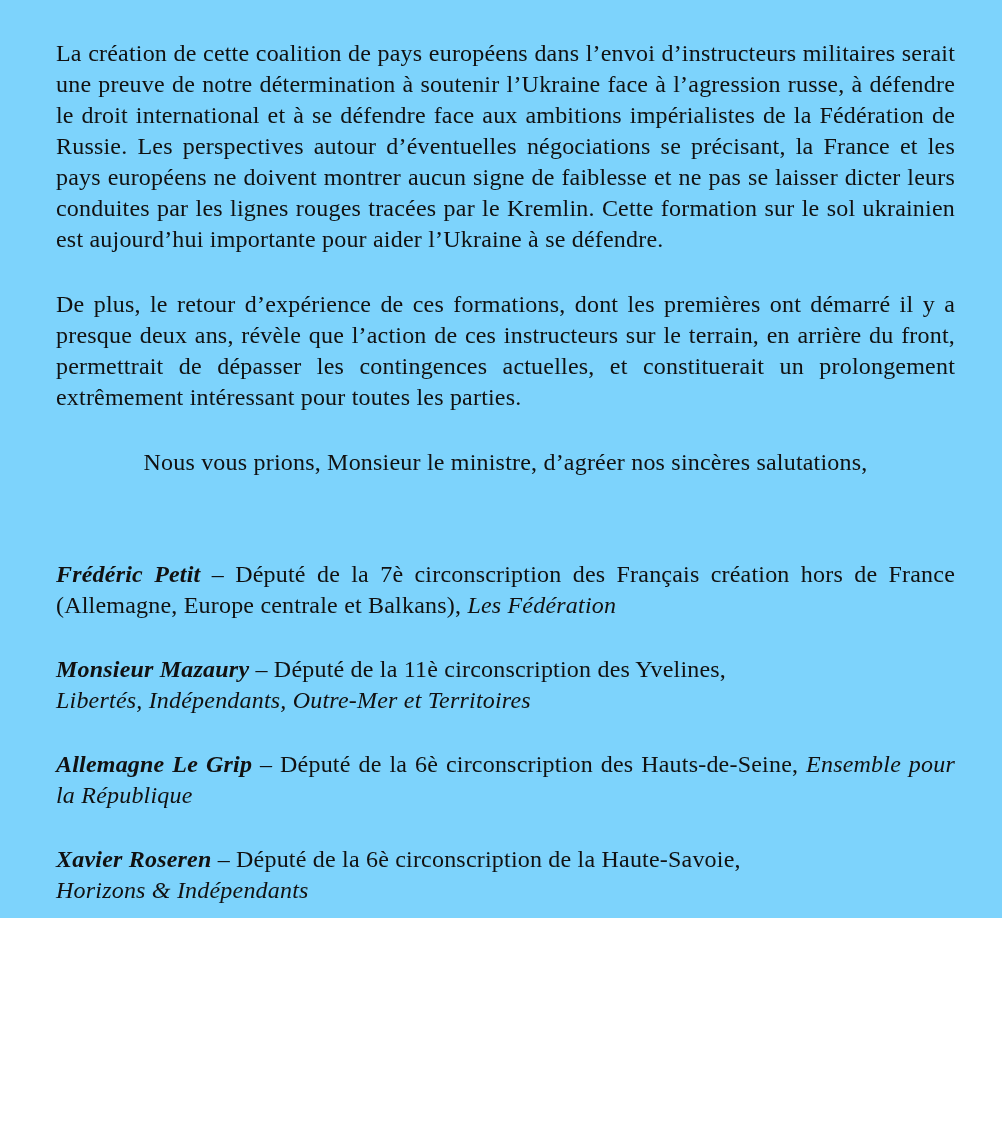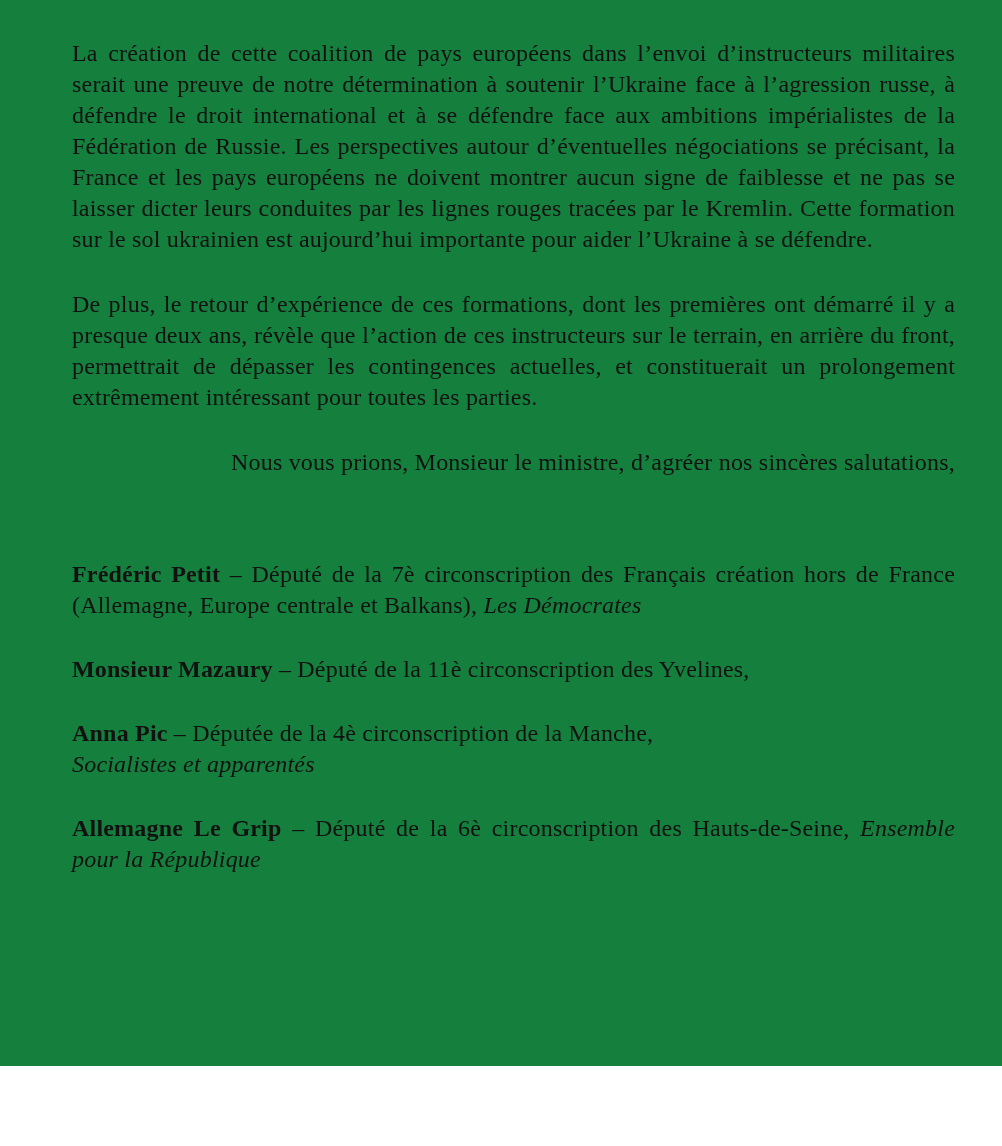--- a/index.html
+++ b/index.html
@@ -10,75 +10,76 @@
   body {
     width: 1002px;
     height: 1146px;
     overflow: hidden;
     font-family: "Liberation Serif", "DejaVu Serif", serif;
     color: #111111;
   }
   .page {
     box-sizing: border-box;
     width: 1002px;
-    height: 1066px;
-    padding: 38px 47px 0 72px;
-    background: #15803d;
+    height: 918px;
+    padding: 38px 47px 0 56px;
+    background: #7dd3fc;
   }
   .body-par {
     margin: 0 0 34px 0;
     font-size: 24px;
     line-height: 31px;
     text-align: justify;
     letter-spacing: 0.2px;
   }
   .closing {
     margin-bottom: 81px;
-    text-align: right;
+    text-align: center;
   }
   .signature {
     margin: 0 0 33px 0;
     font-size: 24px;
     line-height: 31px;
     text-align: justify;
     letter-spacing: 0.2px;
   }
   .signatory-name {
     font-weight: bold;
+    font-style: italic;
   }
   .signatory-party {
     font-style: italic;
   }
 </style>
 </head>
 <body style="color: rgb(17, 17, 17); background: rgb(255, 255, 255);">
 
 <div class="page">
   <p class="body-par">La création de cette coalition de pays européens dans l’envoi d’instructeurs militaires serait une preuve de notre détermination à soutenir l’Ukraine face à l’agression russe, à défendre le droit international et à se défendre face aux ambitions impérialistes de la Fédération de Russie. Les perspectives autour d’éventuelles négociations se précisant, la France et les pays européens ne doivent montrer aucun signe de faiblesse et ne pas se laisser dicter leurs conduites par les lignes rouges tracées par le Kremlin. Cette formation sur le sol ukrainien est aujourd’hui importante pour aider l’Ukraine à se défendre.</p>
   <p class="body-par">De plus, le retour d’expérience de ces formations, dont les premières ont démarré il y a presque deux ans, révèle que l’action de ces instructeurs sur le terrain, en arrière du front, permettrait de dépasser les contingences actuelles, et constituerait un prolongement extrêmement intéressant pour toutes les parties.</p>
   <p class="body-par closing">Nous vous prions, Monsieur le ministre, d’agréer nos sincères salutations,</p>
   <div id="signatures">
   <p class="signature">
     <span class="signatory-name">Frédéric Petit</span>
     <span class="signatory-description"> – Député de la 7è circonscription des Français création hors de France (Allemagne, Europe centrale et Balkans),</span>
-     <span class="signatory-party">Les Démocrates</span>
+     <span class="signatory-party">Les Fédération</span>
   </p>
 
   <p class="signature">
     <span class="signatory-name">Monsieur Mazaury</span>
     <span class="signatory-description"> – Député de la 11è circonscription des Yvelines,</span>
-    <br>
+    <br><span class="signatory-party">Libertés, Indépendants, Outre-Mer et Territoires</span>
   </p>
 
-  <p class="signature">
-    <span class="signatory-name">Anna Pic</span>
-    <span class="signatory-description"> – Députée de la 4è circonscription de la Manche,</span>
-    <br><span class="signatory-party">Socialistes et apparentés</span>
-  </p>
 
   <p class="signature">
     <span class="signatory-name">Allemagne Le Grip</span>
     <span class="signatory-description"> – Député de la 6è circonscription des Hauts-de-Seine,</span>
      <span class="signatory-party">Ensemble pour la République</span>
   </p>
 
+  <p class="signature">
+    <span class="signatory-name">Xavier Roseren</span>
+    <span class="signatory-description"> – Député de la 6è circonscription de la Haute-Savoie,</span>
+    <br><span class="signatory-party">Horizons &amp; Indépendants</span>
+  </p>
 </div>
 </div>
 
 </body></html>

